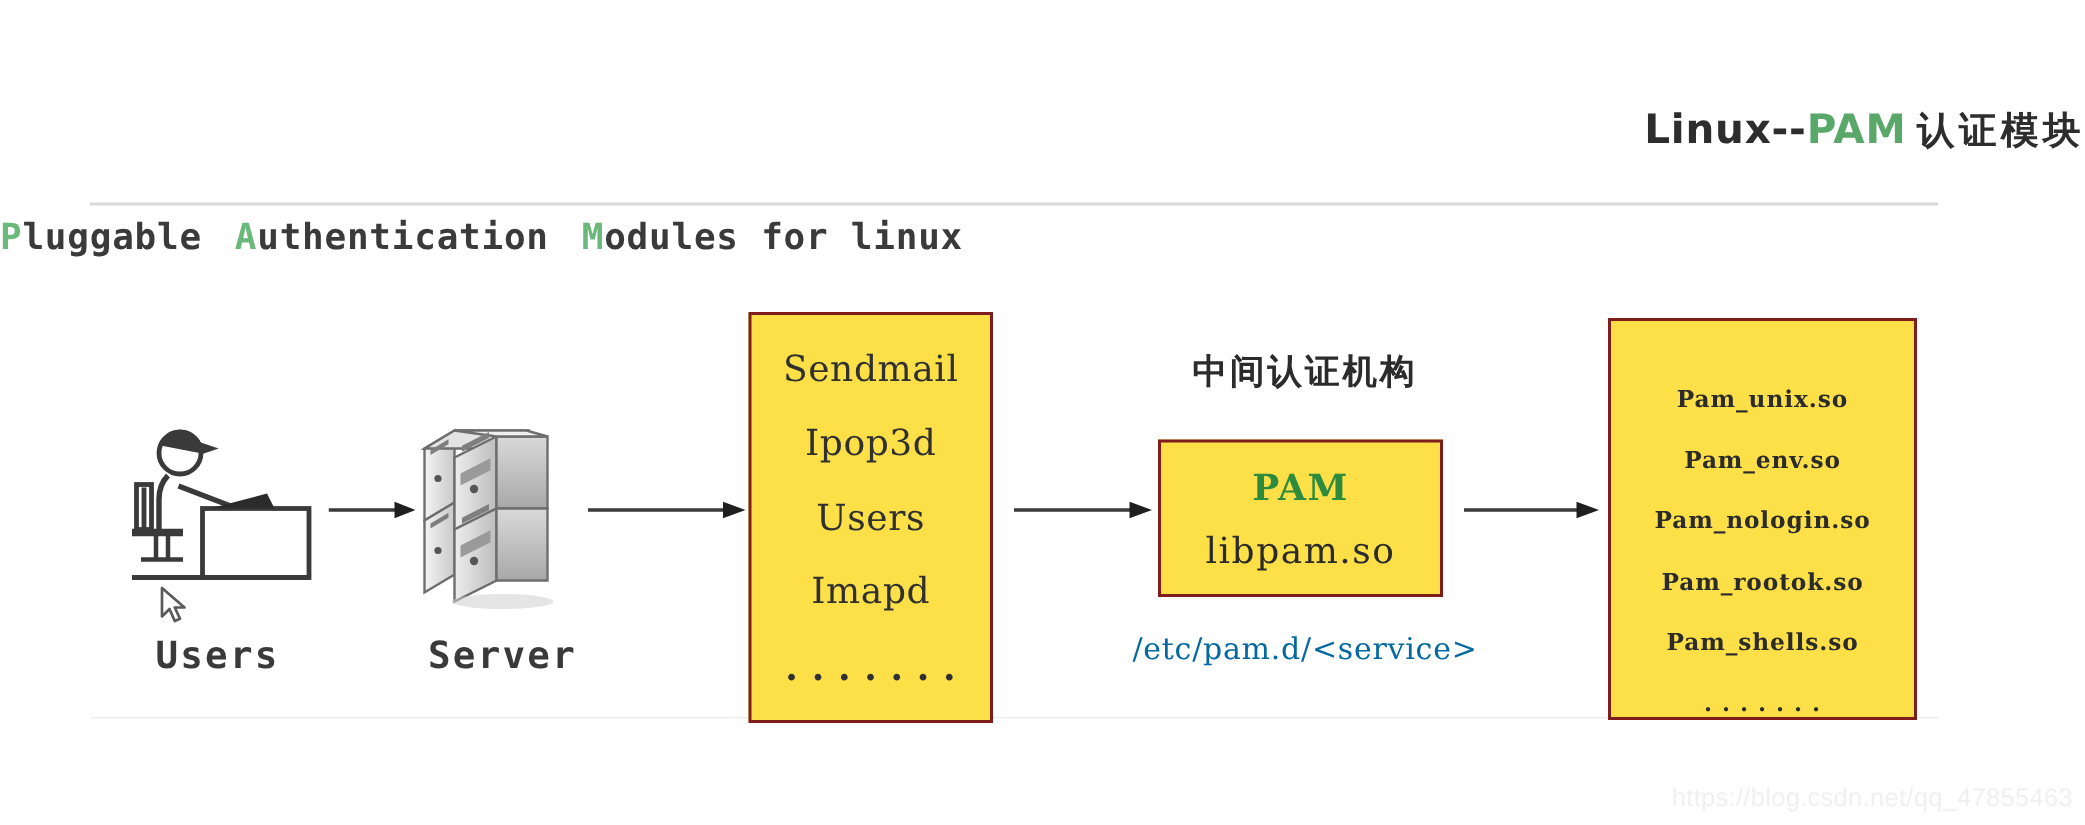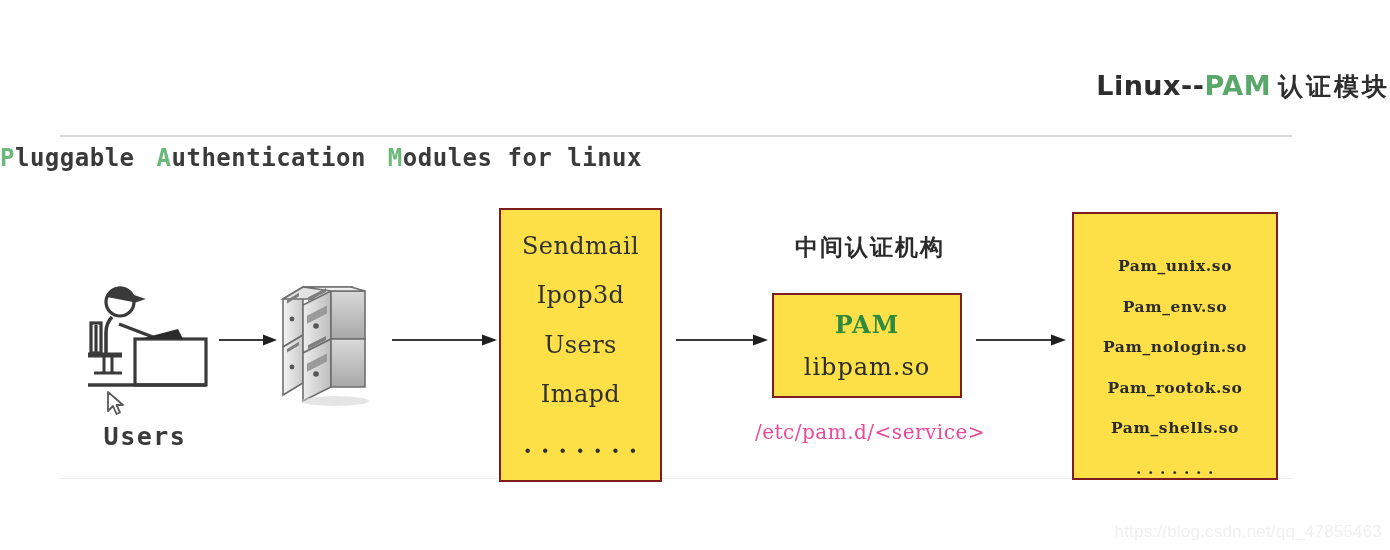--- a/index.html
+++ b/index.html
@@ -172,21 +172,21 @@
     letter-spacing: 1px;
   }
   #pam-path {
     position: absolute;
     left: 712px;
     top: 420px;
     width: 316px;
     text-align: center;
     font-family: "DejaVu Serif", serif;
     font-size: 20px;
-    color: #ec4899;
+    color: #0369a1;
     letter-spacing: 0.5px;
     white-space: nowrap;
   }
 
   
   .node-label {
     position: absolute;
     font-family: "DejaVu Sans Mono", monospace;
     font-size: 25px;
     font-weight: bold;
@@ -327,20 +327,21 @@
       </g>
       <g fill="#9a9a9a">
         <rect x="30" y="56" width="20" height="8" transform="skewY(-27)"></rect>
         <rect x="30" y="104" width="20" height="8" transform="skewY(-27)"></rect>
       </g>
 
       <ellipse cx="58" cy="126" rx="34" ry="5" fill="#cfcfcf" opacity="0.55" stroke="none"></ellipse>
     </svg>
   </div>
 
+  <div id="server-label" class="node-label">Server</div>
 
   <div class="arrow" style="left:392px; top:333px; width:105px;">
     <svg viewBox="0 0 105 14" width="105" height="14" aria-hidden="true">
       <line x1="0" y1="7" x2="92" y2="7" stroke="#3a3a3a" stroke-width="2.2"></line>
       <path d="M90 1.5 L105 7 L90 12.5 Z" fill="#1f1f1f"></path>
     </svg>
   </div>
 
   <div id="services-box" class="box">
     <div class="lines">

